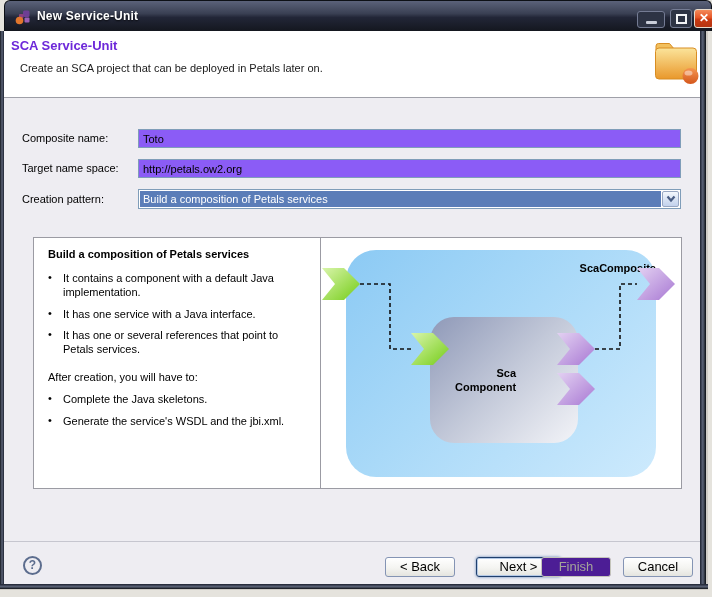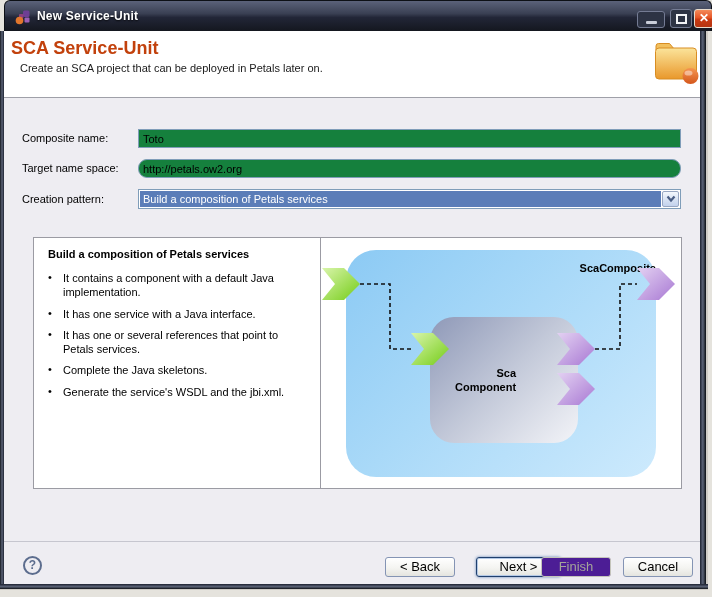--- a/index.html
+++ b/index.html
@@ -22,33 +22,33 @@
   .btn-close { left:689px; top:8px; width:20px; height:19px; border:1px solid #e8dccd;
     background:linear-gradient(180deg,#f48a5a 0%,#e55527 45%,#c93a13 55%,#b53410 100%);
     color:#fff; font-size:12px; font-weight:bold; text-align:center; line-height:17px; }
 
   .frame-left  { left:0; top:31px; width:4px; height:553px; background:linear-gradient(90deg,#14181f,#5c6478,#1c2130); }
   .frame-right { left:700px; top:31px; width:8px; height:553px; background:linear-gradient(90deg,#1c2130,#5c6478,#14181f 70%,#cfccc6 70%); }
   .frame-bottom{ left:0; top:584px; width:708px; height:6px; background:linear-gradient(180deg,#1c2130,#5c6478 45%,#14181f 80%,#cfccc6 80%); }
 
   
   .header { left:4px; top:31px; width:696px; height:66px; background:#ffffff; }
-  .header-title { left:11px; top:38px; font-size:18px; font-weight:bold; color:#c2410c; }
+  .header-title { left:11px; top:38px; font-size:13px; font-weight:bold; color:#6d28d9; }
   .header-desc  { left:20px; top:62px; font-size:11px; color:#1a1a1a; }
   .folder-icon { left:652px; top:37px; width:48px; height:48px; }
   .header-sep { left:4px; top:97px; width:696px; height:1px; background:#9fa0a8; }
 
   .content { left:4px; top:98px; width:696px; height:486px; background:#eeedf2; }
 
   
   .flabel { font-size:11px; color:#000; }
   .l1 { left:22px; top:132px; } .l2 { left:22px; top:162px; } .l3 { left:22px; top:193px; }
-  .tinput { left:138px; width:543px; height:19px; background:#15803d; border:1px solid #7f9db9;
+  .tinput { left:138px; width:543px; height:19px; background:#8b5cf6; border:1px solid #7f9db9;
     font-family:"Liberation Sans",sans-serif; font-size:11px; color:#000; padding:0 4px; }
-  .i1 { top:129px; } .i2 { top:159px;border-radius:9px; }
+  .i1 { top:129px; } .i2 { top:159px; }
   .combo { left:138px; top:189px; width:543px; height:20px; background:#fff; border:1px solid #7f9db9; display:flex; }
   .combo-sel { flex:1; margin:1px; background:#5b7db8; color:#fff; font-size:11px; line-height:16px; padding:0 3px;
     white-space:nowrap; overflow:hidden; }
   .combo-btn { width:17px; margin:1px 1px 1px 0; background:linear-gradient(180deg,#f4f8fd,#d5e0f2 60%,#c3d2ec);
     border:1px solid #98a7c2; border-radius:2px; display:flex; align-items:center; justify-content:center; }
 
   
   .panel { top:237px; height:252px; background:#fff; border:1px solid #9b9ba3; }
   .panel-left { left:33px; width:288px; }
   .panel-right { left:320px; width:362px; }
@@ -160,20 +160,21 @@
       <span class="btxt">It contains a component with a default Java implementation.</span>
     </div>
     <div class="bullet">
       <span class="mark">•</span>
       <span class="btxt">It has one service with a Java interface.</span>
     </div>
     <div class="bullet">
       <span class="mark">•</span>
       <span class="btxt">It has one or several references that point to Petals services.</span>
     </div>
+    <div class="after-title">After creation, you will have to:</div>
     <div class="bullet">
       <span class="mark">•</span>
       <span class="btxt">Complete the Java skeletons.</span>
     </div>
     <div class="bullet">
       <span class="mark">•</span>
       <span class="btxt">Generate the service's WSDL and the jbi.xml.</span>
     </div>
   </div>
 </div>

